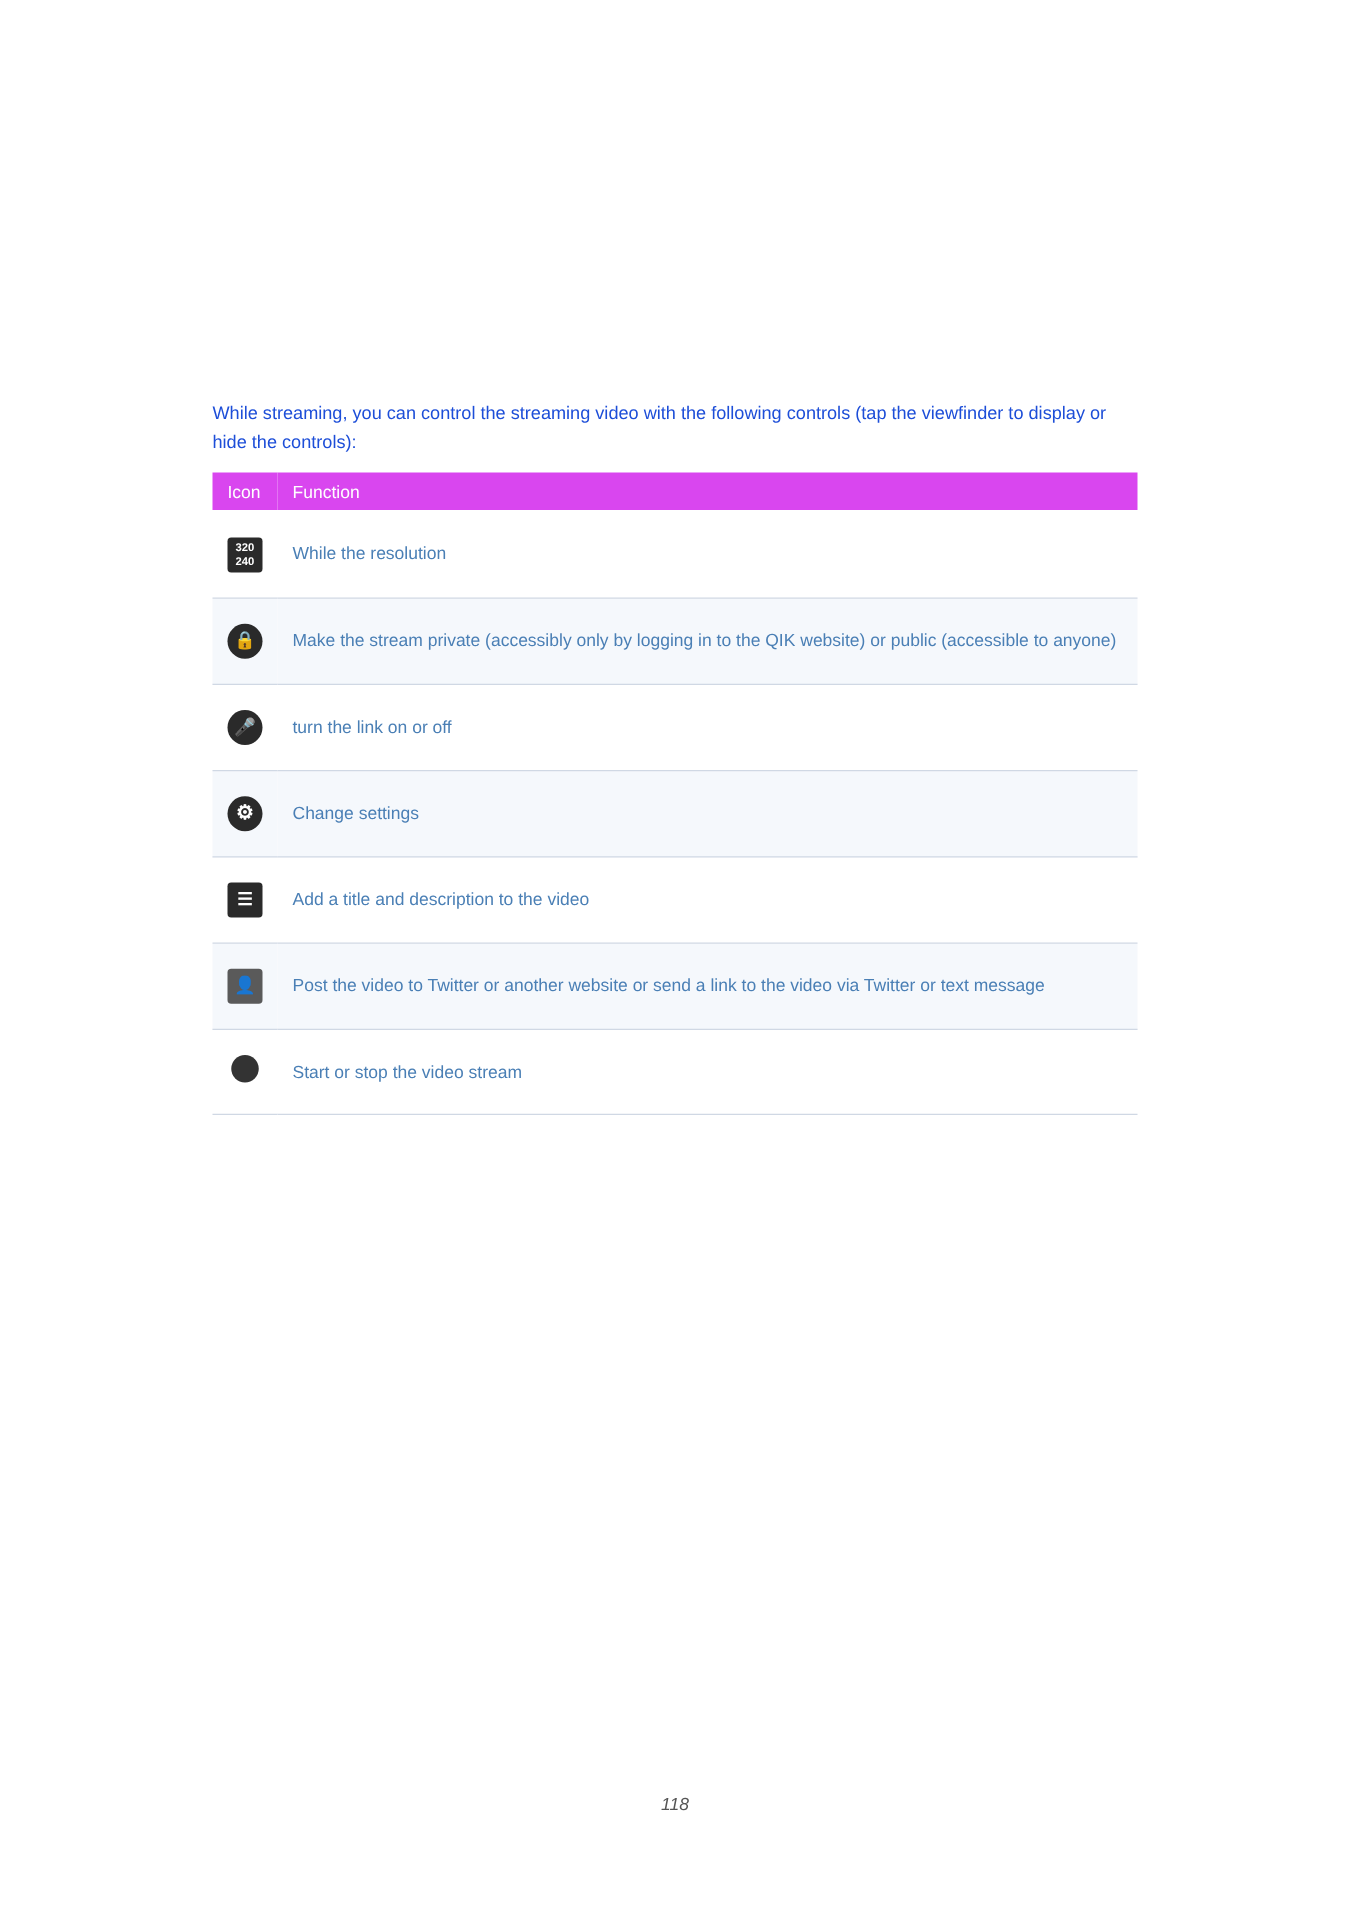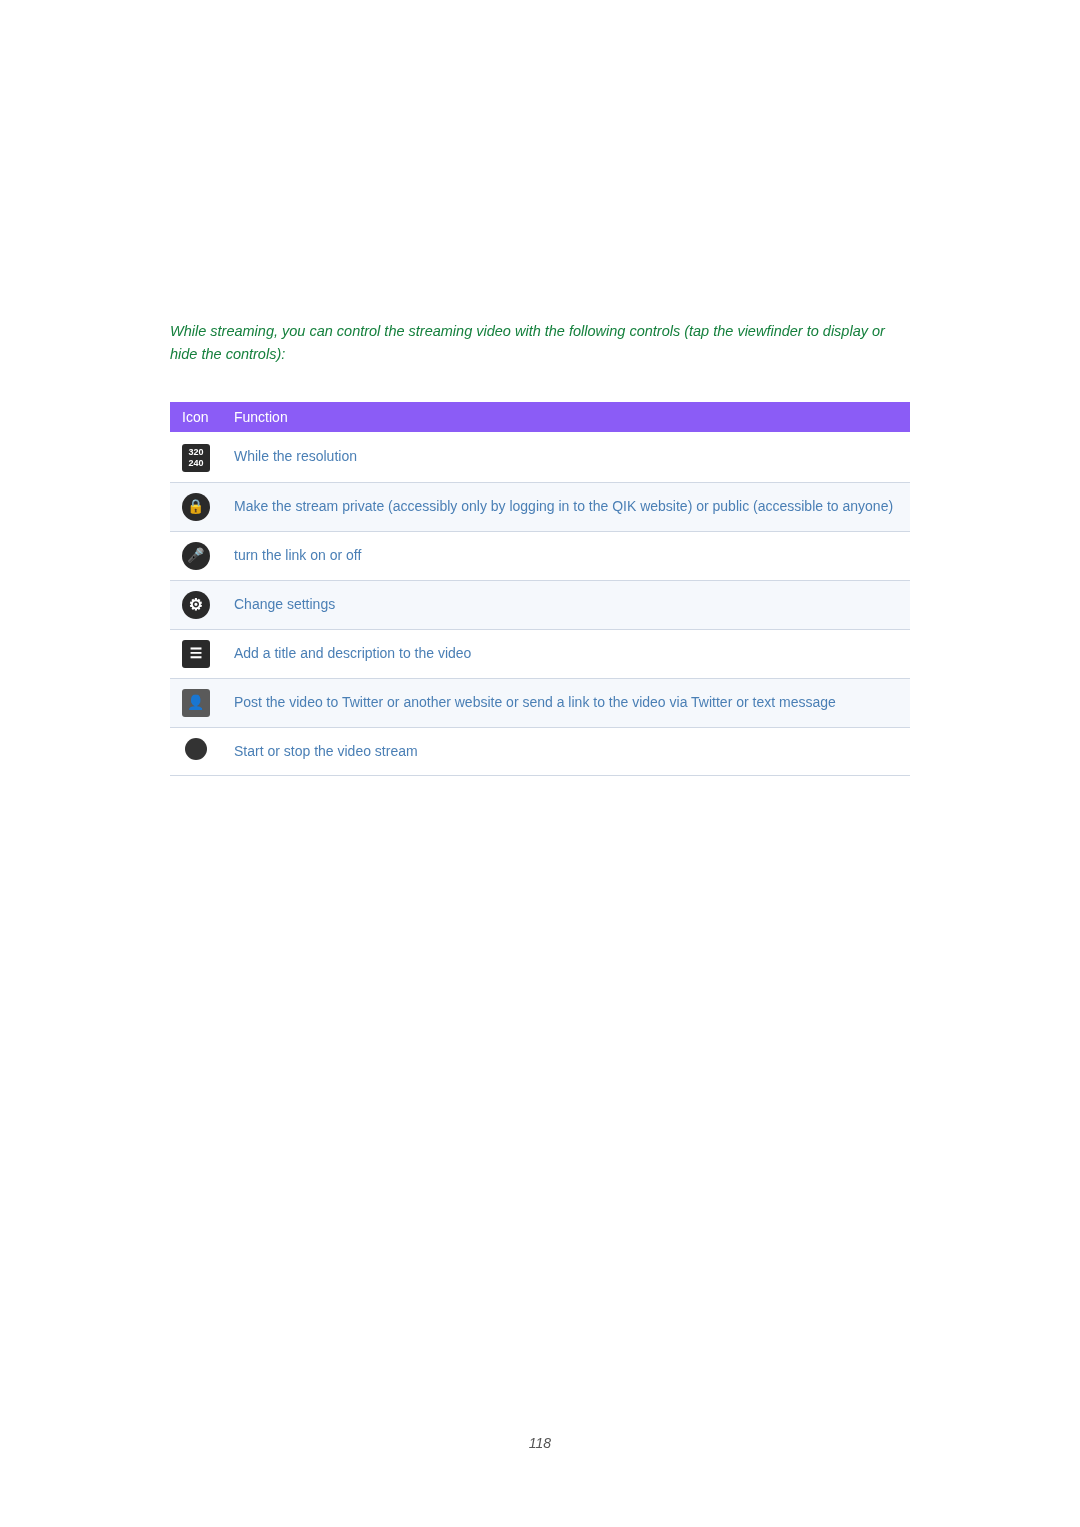--- a/index.html
+++ b/index.html
@@ -18,34 +18,33 @@
       position: relative;
     }
 
     .page-content {
       padding: 320px 170px 80px 170px;
     }
 
     .intro-text {
       font-size: 14.5px;
       line-height: 1.6;
-      color: #15803d;
-      margin-bottom: 36px;
-      font-style: italic;
+      color: #1d4ed8;
+      margin-bottom: 12px;
     }
 
     table {
       width: 100%;
       border-collapse: collapse;
       margin-bottom: 22px;
       font-size: 14px;
     }
 
     thead tr {
-      background-color: #8b5cf6;
+      background-color: #d946ef;
     }
 
     thead th {
       color: #ffffff;
       padding: 7px 12px;
       text-align: left;
       font-weight: normal;
     }
 
     tbody tr {
@@ -54,21 +53,21 @@
 
     tbody tr:nth-child(even) {
       background-color: #f5f8fc;
     }
 
     tbody tr:nth-child(odd) {
       background-color: #ffffff;
     }
 
     tbody td {
-      padding: 10px 12px;
+      padding: 20px 12px;
       vertical-align: middle;
       color: #4a7fb5;
       line-height: 1.4;
     }
 
     tbody td.icon-cell {
       text-align: center;
       width: 52px;
       color: #333;
       font-size: 13px;

